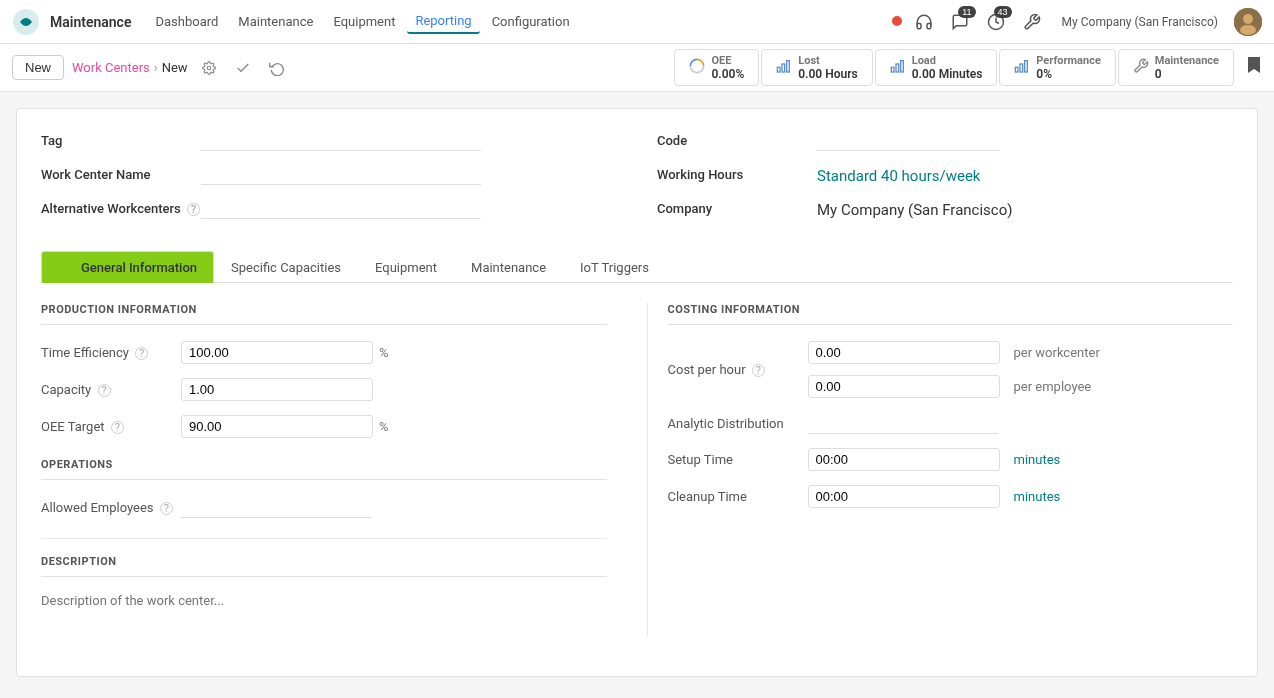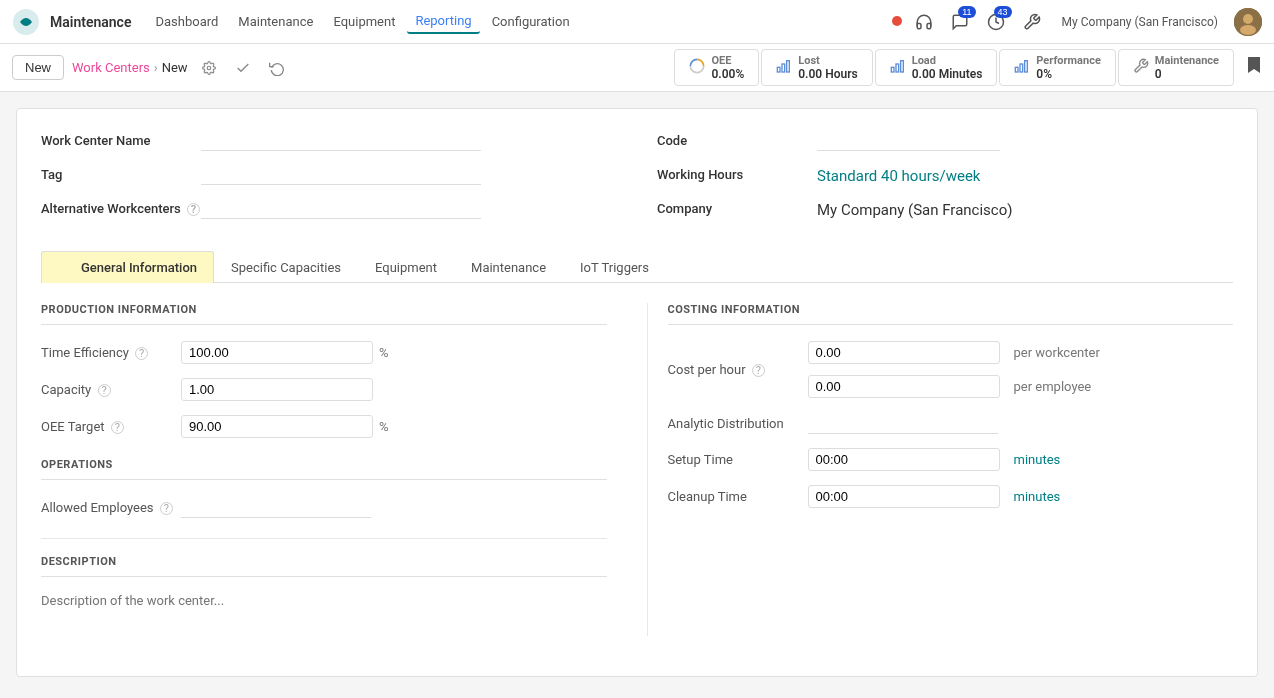--- a/index.html
+++ b/index.html
@@ -23,21 +23,21 @@
     }
     .nav-link.active { color: #3b82f6; border-bottom: 2px solid #017e84; }
     .nav-spacer { flex: 1; }
     .nav-icons { display: flex; align-items: center; gap: 8px; }
     .nav-icon-btn {
       width: 28px; height: 28px; border-radius: 50%; display: flex; align-items: center; justify-content: center;
       cursor: pointer; position: relative; background: none; border: none;
     }
     .badge {
       position: absolute; top: -2px; right: -2px;
-      background: #1d4ed8; color: #fff; border-radius: 10px;
+      background: #404040; color: #fff; border-radius: 10px;
       font-size: 9px; padding: 1px 4px; min-width: 14px; text-align: center;
     }
     .nav-company { font-size: 12px; color: #555; margin: 0 8px; }
     .avatar {
       width: 28px; height: 28px; border-radius: 50%; background: #8b6f47;
       display: flex; align-items: center; justify-content: center; overflow: hidden;
     }
 
     
     .action-bar {
@@ -115,21 +115,21 @@
 
     
     .tabs {
       display: flex; border-bottom: 1px solid #ddd; margin: 20px 0 0 0;
     }
     .tab {
       padding: 8px 16px; cursor: pointer; font-size: 13px; color: #555;
       border: 1px solid transparent; border-bottom: none; margin-bottom: -1px; border-radius: 3px 3px 0 0;
     }
     .tab.active {
-      background: #fef9c3; border-color: #ddd; border-bottom-color: #fff; color: #333; font-weight: 500; padding-left: 39px;
+      background: #84cc16; border-color: #ddd; border-bottom-color: #fff; color: #333; font-weight: 500; padding-left: 39px;
     }
 
     
     .tab-content {
       padding: 20px 0;
     }
 
     .section-title {
       font-size: 11px; font-weight: 700; color: #555; text-transform: uppercase;
       letter-spacing: 0.5px; padding-bottom: 8px; border-bottom: 1px solid #e0e0e0;
@@ -343,25 +343,25 @@
     </svg>
   </button>
 </div>
 
 <div class="main-content">
   <div class="form-card">
 
     <div class="two-col">
       <div class="col-left">
         <div class="form-row">
+          <span class="form-label">Tag</span>
+          <input class="form-input" type="text" style="min-width: 280px; border-top: none; border-right: none; border-left: none; border-image: initial; border-bottom: 1px solid rgb(221, 221, 221); border-radius: 0px; padding-left: 0px; outline: none;">
+        </div>
+        <div class="form-row">
           <span class="form-label">Work Center Name</span>
-          <input class="form-input" type="text" style="min-width: 280px; border-top: none; border-right: none; border-left: none; border-image: initial; border-bottom: 1px solid rgb(221, 221, 221); border-radius: 0px; padding-left: 0px; outline: none;">
-        </div>
-        <div class="form-row">
-          <span class="form-label">Tag</span>
           <input class="form-input" type="text" style="min-width: 280px; border-top: none; border-right: none; border-left: none; border-image: initial; border-bottom: 1px solid rgb(221, 221, 221); border-radius: 0px; padding-left: 0px; outline: none;">
         </div>
         <div class="form-row">
           <span class="form-label">
             <span>Alternative Workcenters</span>
             <span class="help-icon">?</span>
           </span>
           <input class="form-input" type="text" style="min-width: 280px; border-top: none; border-right: none; border-left: none; border-image: initial; border-bottom: 1px solid rgb(221, 221, 221); border-radius: 0px; padding-left: 0px; outline: none;">
         </div>
       </div>

